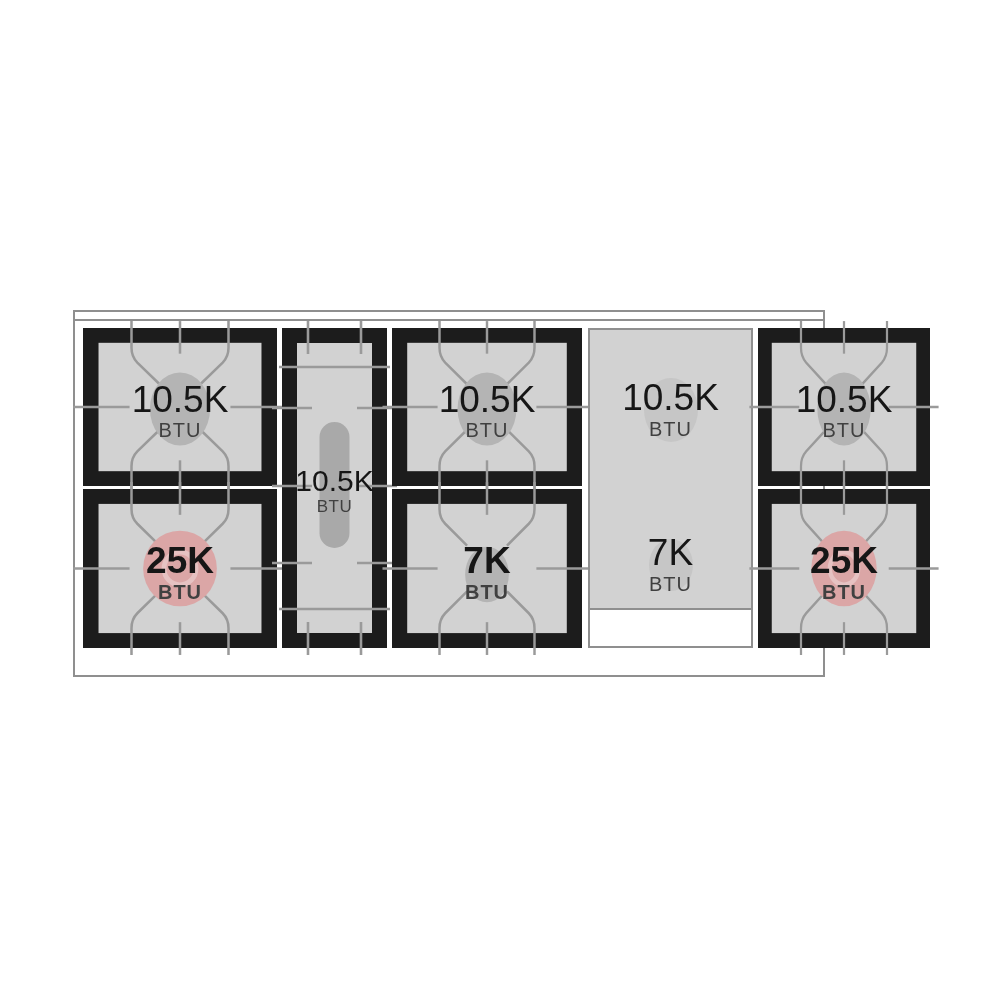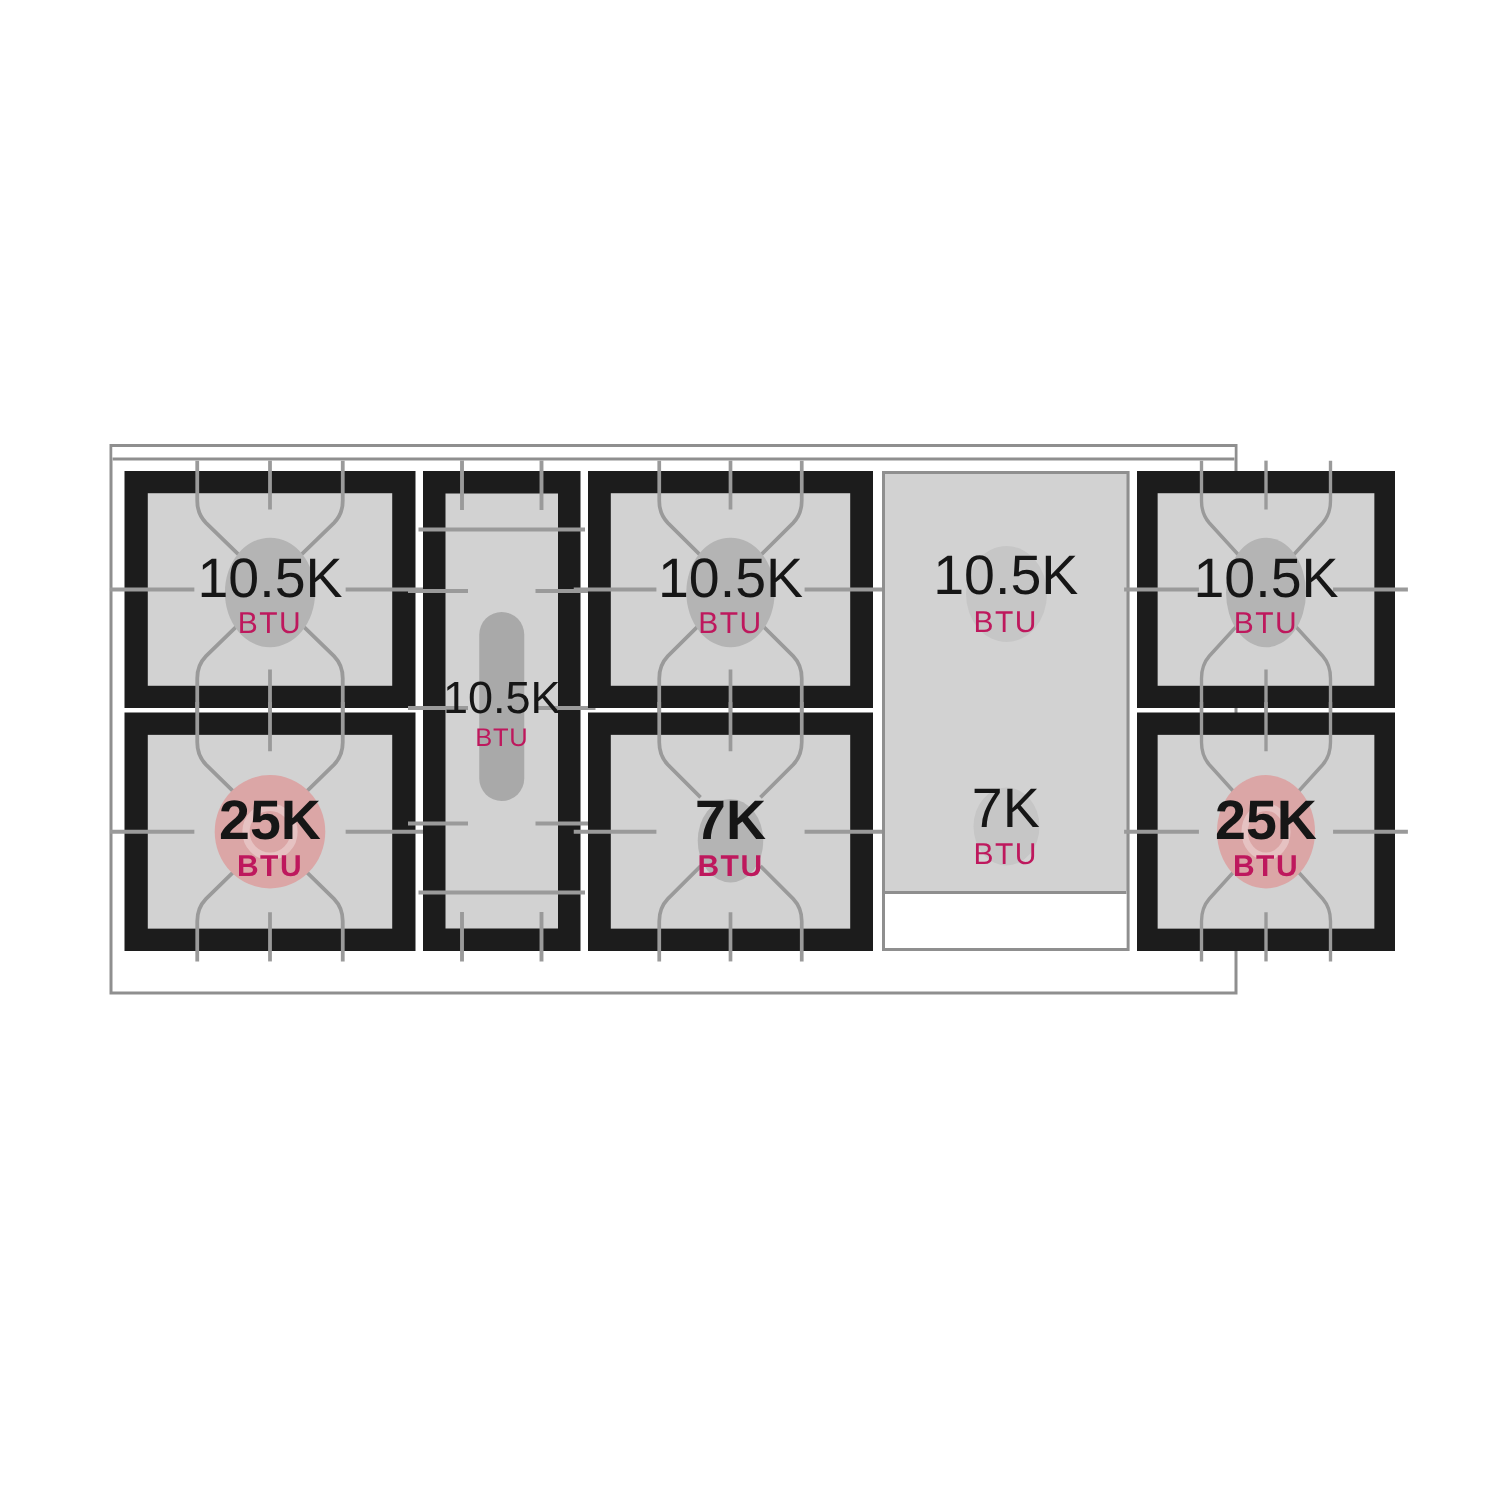--- a/index.html
+++ b/index.html
@@ -15,21 +15,21 @@
     width: 1000px;
     height: 1000px;
     background: var(--c-background, #ffffff);
     overflow: hidden;
   }
 
   
   .cooktop {
     position: absolute;
     left: 73px;
-    top: 296px;
+    top: 310px;
     width: 752px;
     height: 367px;
     border: 2px solid var(--c-edge_line, #8f8f8f);
     background: #ffffff;
   }
   .back-edge {
     position: absolute;
     left: 0; right: 0; top: 0;
     height: 9px;
     border-bottom: 2px solid var(--c-edge_line, #8f8f8f);
@@ -76,21 +76,21 @@
     position: absolute;
     left: 50%;
     top: 53%;
     transform: translate(-50%, -50%);
     text-align: center;
     color: var(--c-text, #161616);
     white-space: nowrap;
     pointer-events: none;
   }
   .label .value { font-size: 37px; line-height: 1.02; }
-  .label .unit  { font-size: 20px; line-height: 1.2; letter-spacing: 1px; color: #be185d; }
+  .label .unit  { font-size: 20px; line-height: 1.2; letter-spacing: 1px; color: #404040; }
   .oval-label { top: 51%; }
   .oval-label .value { font-size: 30px; }
   .oval-label .unit  { font-size: 17px; letter-spacing: 0.5px; }
 
   
   .griddle-body {
     position: absolute;
     inset: 0;
     background: var(--c-surface_gray, #d2d2d2);
     border: 2px solid var(--c-edge_line, #8f8f8f);

